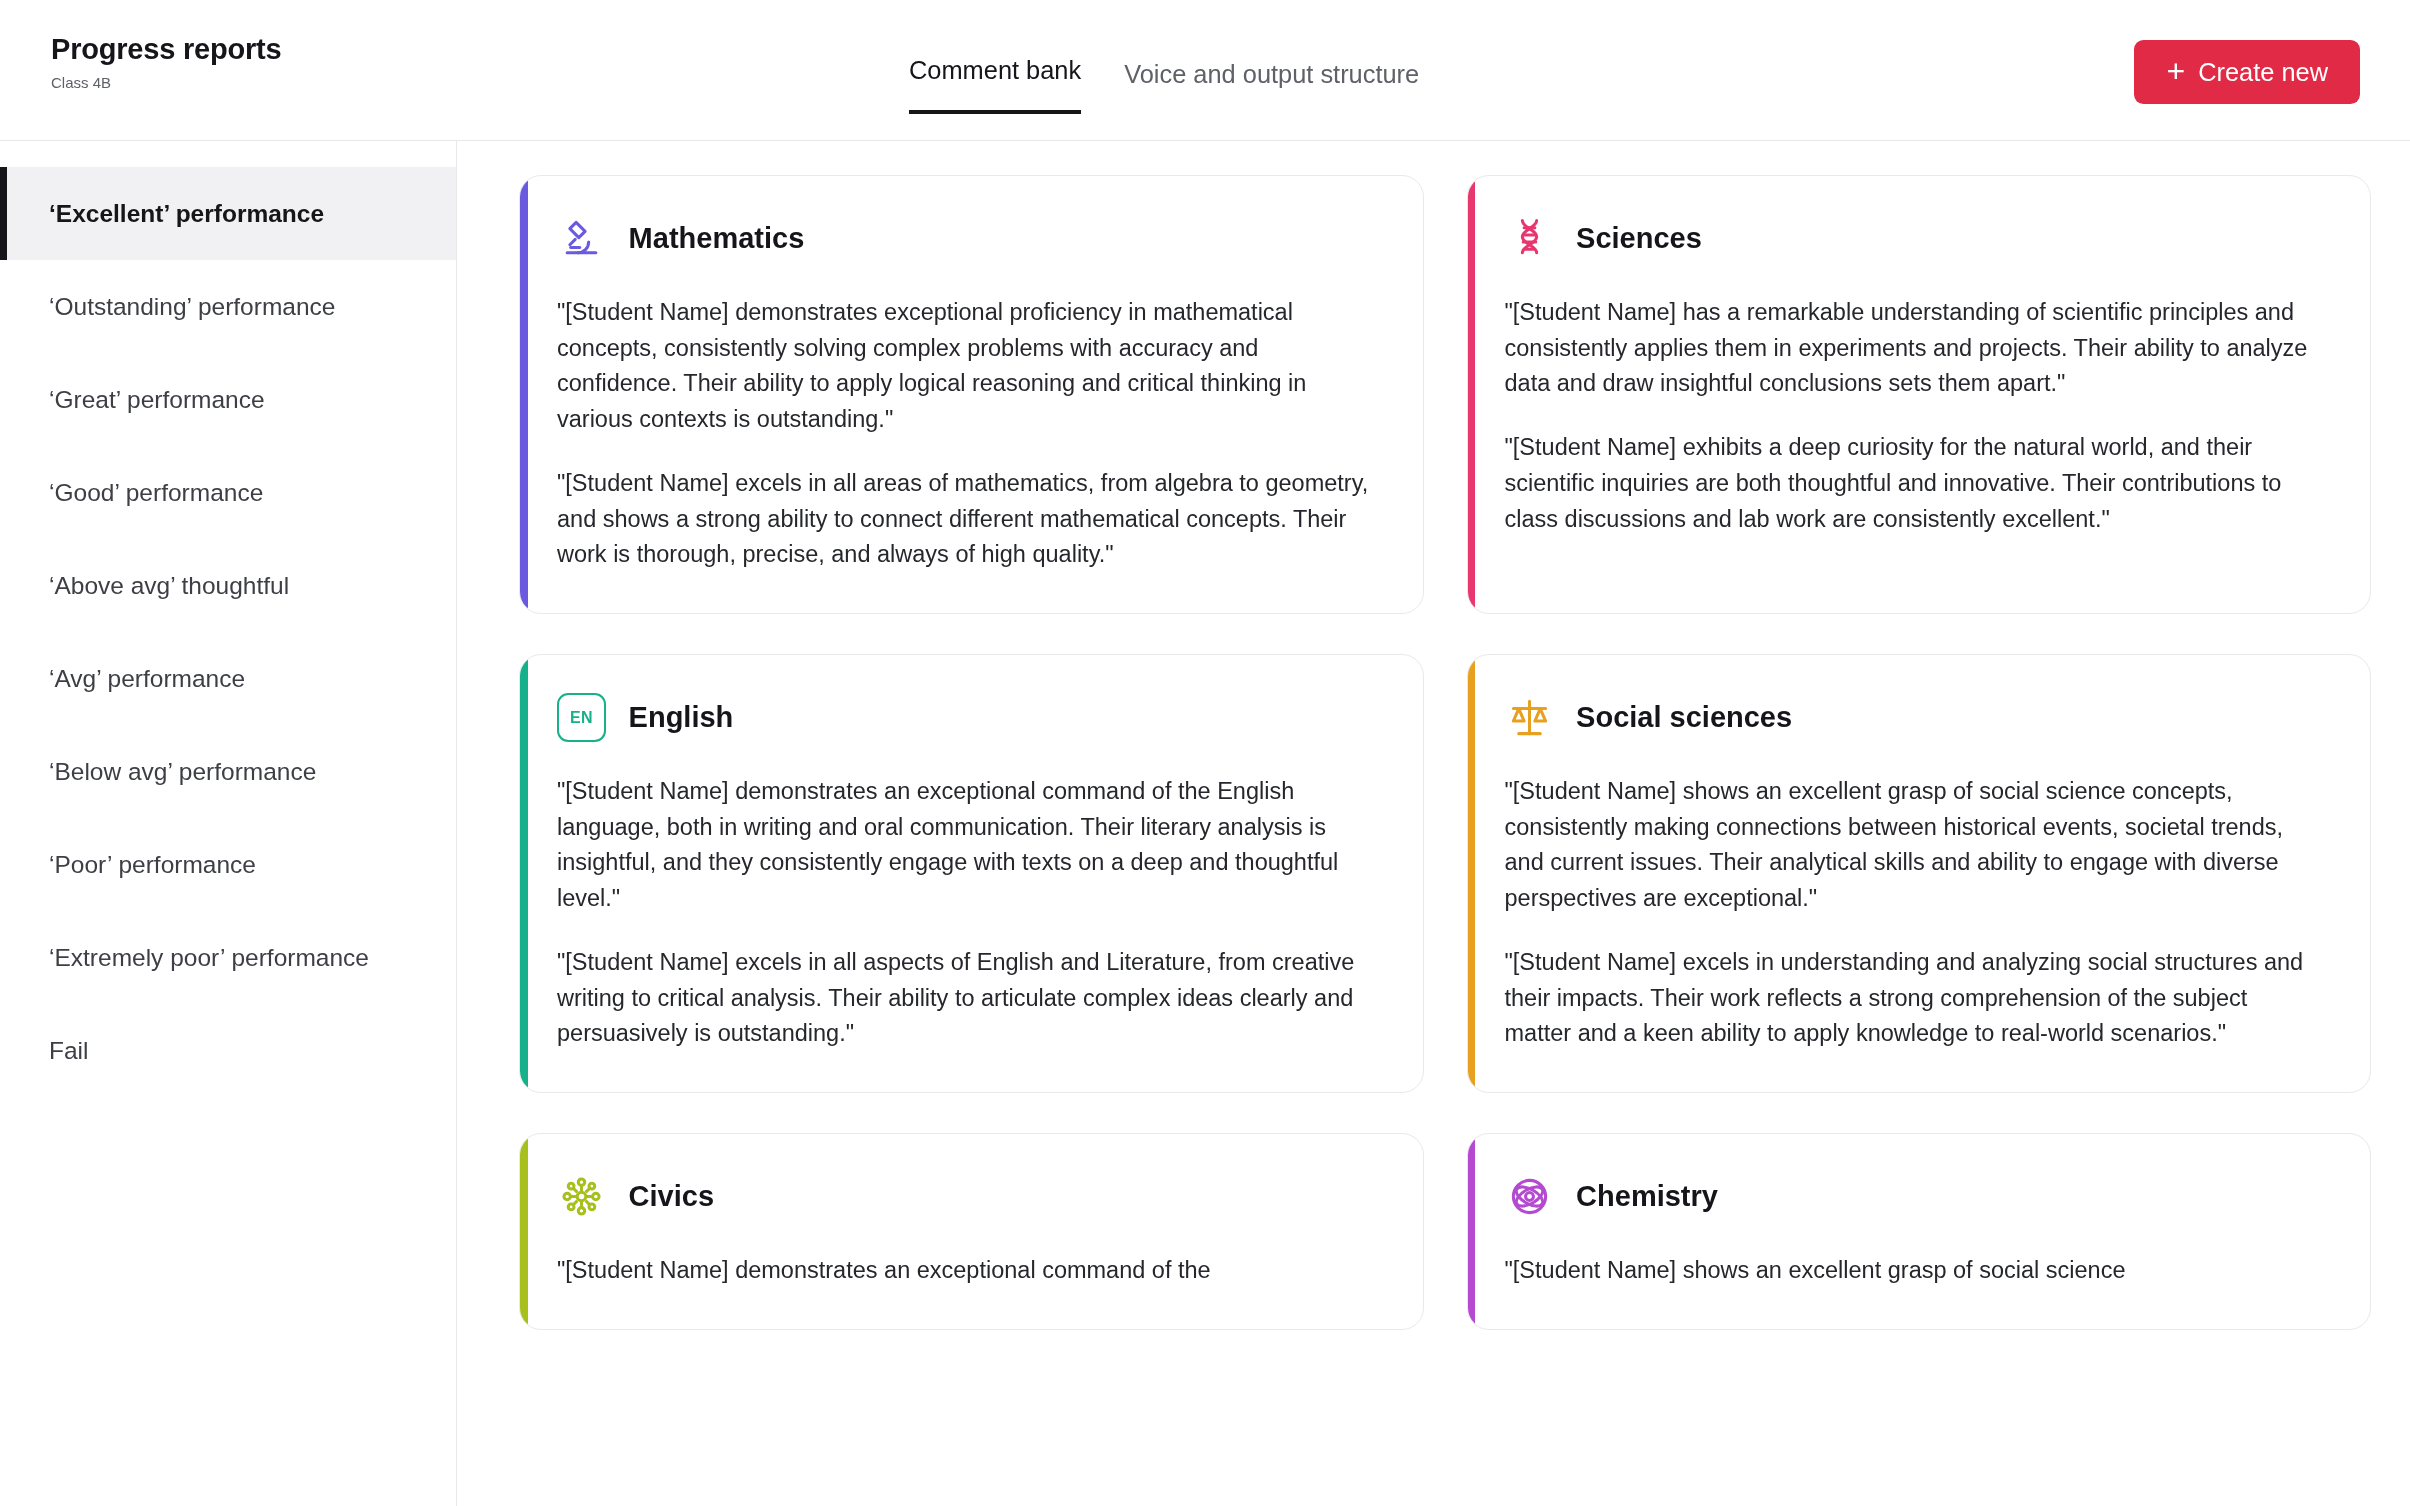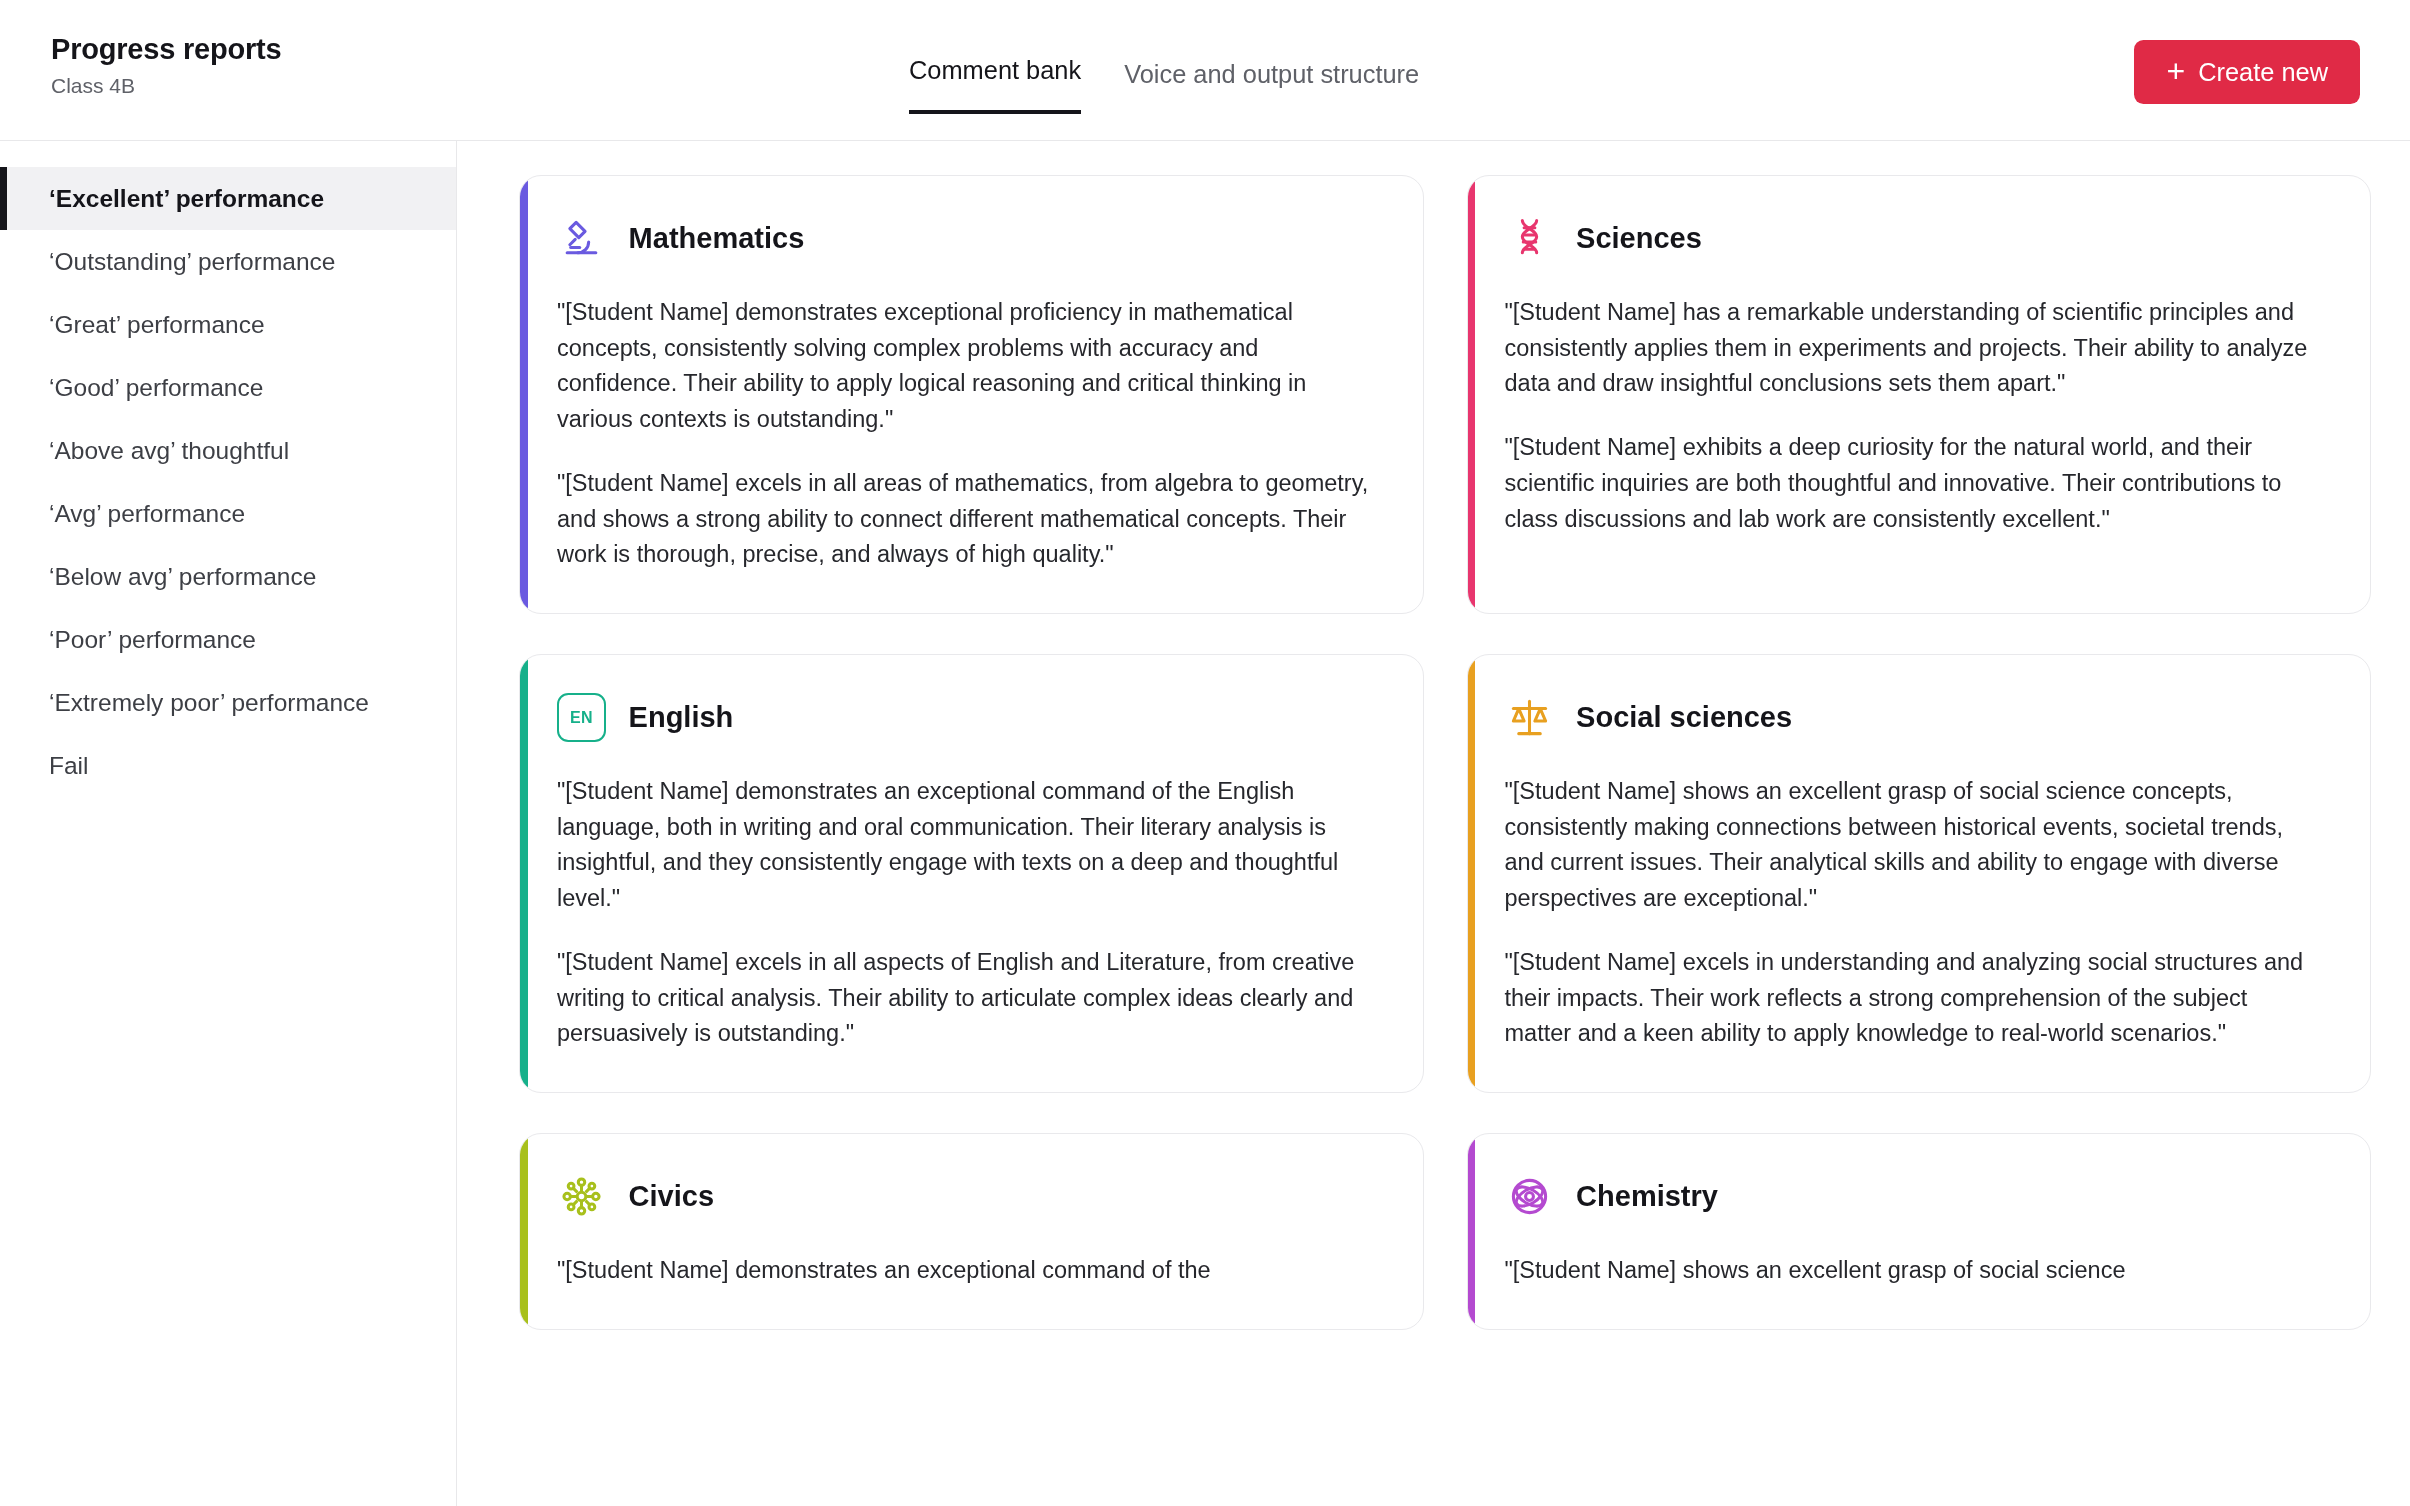--- a/index.html
+++ b/index.html
@@ -30,21 +30,21 @@
     left: 51px; top: 32px;
   }
   .brand-title {
     font-size: 29px;
     font-weight: bold;
     letter-spacing: -0.2px;
     color: #15151a;
     line-height: 1.2;
   }
   .brand-sub {
-    font-size: 21px;
+    font-size: 15px;
     color: #5f6168;
     margin-top: 7.5px;
   }
   .tabs {
     position: absolute;
     left: 909px; top: 56px;
     display: flex;
     align-items: flex-end;
     gap: 43px;
   }
@@ -91,21 +91,21 @@
   
   .sidebar {
     width: 457px;
     flex: 0 0 457px;
     border-right: 1.9px solid #e8e8ea;
     padding-top: 26px;
     background: #fff;
   }
   .side-item {
     position: relative;
-    height: 63px;
+    height: 93px;
     display: flex;
     align-items: center;
     padding-left: 49px;
     font-size: 24.5px;
     color: #3d3f45;
     cursor: pointer;
   }
   .side-item.active {
     background: #f1f1f3;
     font-weight: bold;

